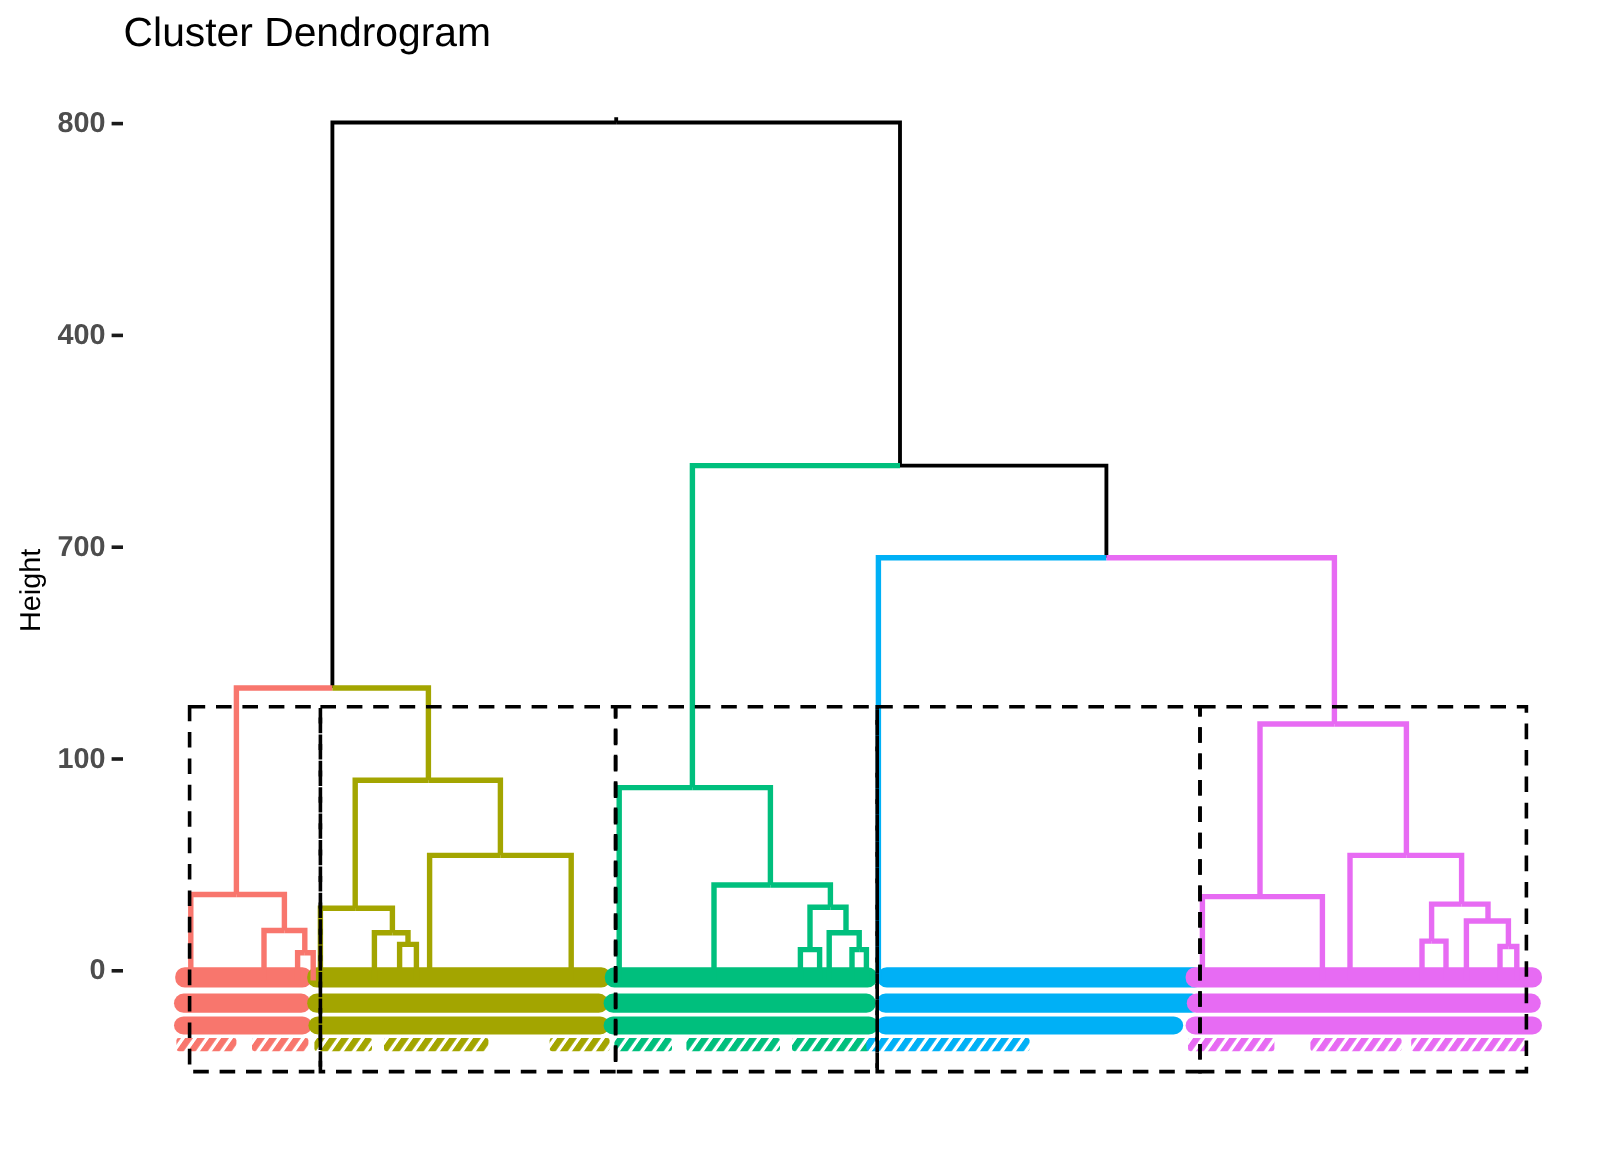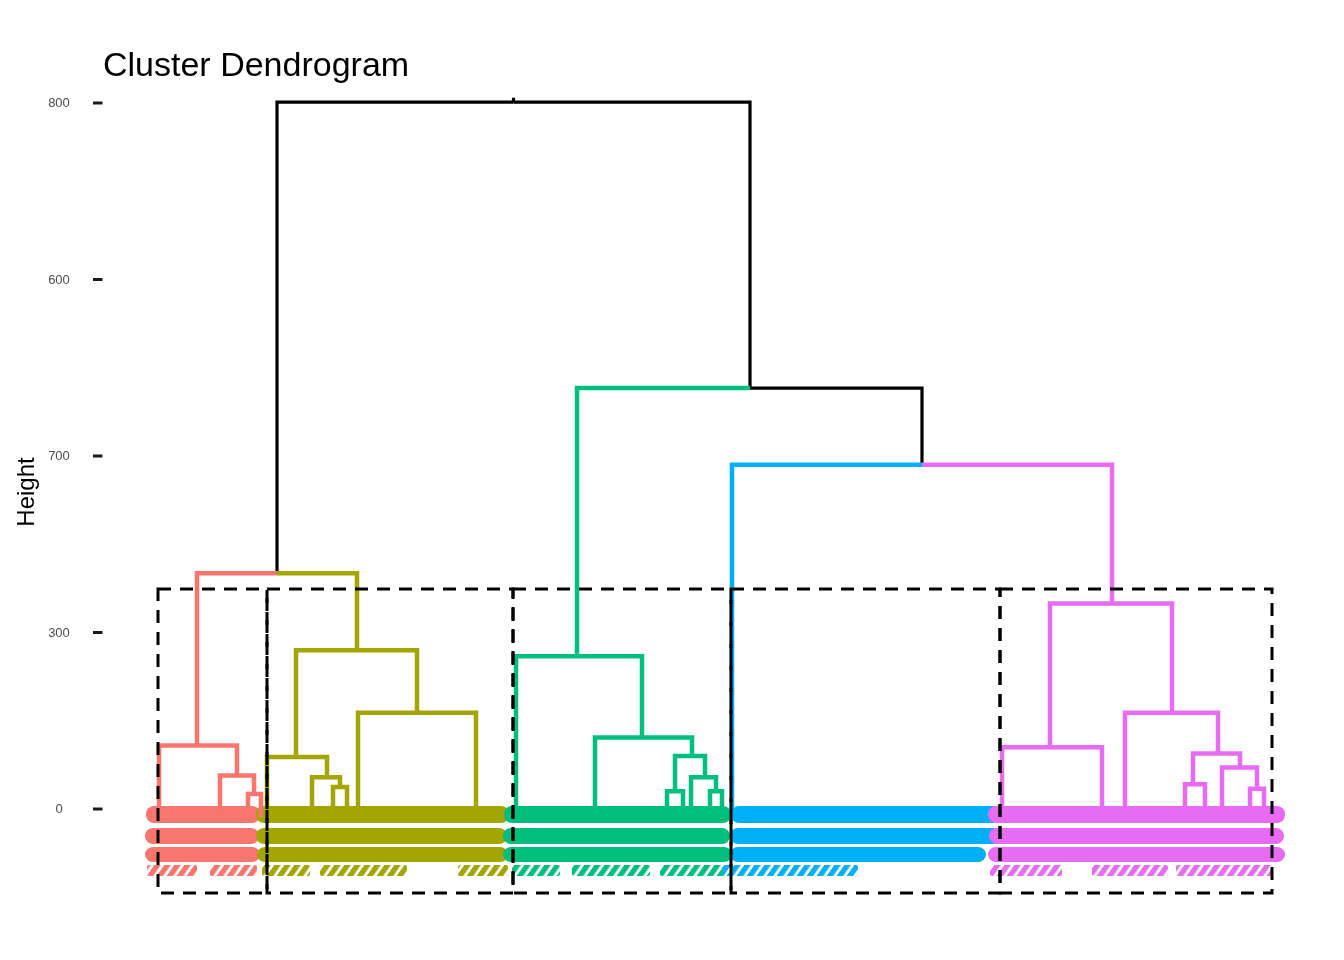--- a/index.html
+++ b/index.html
@@ -6,30 +6,30 @@
   .figure{
     position:relative;
     width:1344px;height:960px;
     background:#ffffff;
     font-family:"Liberation Sans", sans-serif;
     overflow:hidden;
   }
   .plot-title{
     position:absolute;left:103px;top:8px;
     font-size:34px;font-weight:400;color:#000000;
-    letter-spacing:0px;white-space:nowrap;margin-top:37px;
+    letter-spacing:0px;white-space:nowrap;
   }
   .y-axis-title{
     position:absolute;left:26px;top:492px;
     transform:translate(-50%,-50%) rotate(-90deg);
     font-size:24px;color:#000000;white-space:nowrap;
   }
   .tick-label{
-    position:absolute;left:30px;width:58px;text-align:center;
-    font-size:13px;color:#4d4d4d;line-height:22px;
+    position:absolute;left:30px;width:58px;text-align:right;
+    font-size:24px;color:#4d4d4d;line-height:22px;font-weight:bold;
   }
   #chart{position:absolute;left:0;top:0;}
 </style>
 </head>
 <body>
 
 <div class="figure">
   <div class="plot-title">Cluster Dendrogram</div>
   <div class="y-axis-title">Height</div>
   <svg id="chart" width="1344" height="960">
@@ -134,18 +134,18 @@
       <rect x="731" y="589" width="269" height="304" fill="none" stroke="#000000" stroke-width="3" stroke-dasharray="13 9"></rect>
       <rect x="1000" y="589" width="272" height="304" fill="none" stroke="#000000" stroke-width="3" stroke-dasharray="13 9"></rect>
       <line x1="93" x2="102.5" y1="809" y2="809" stroke="#1a1a1a" stroke-width="3"></line>
       <line x1="93" x2="102.5" y1="632.5" y2="632.5" stroke="#1a1a1a" stroke-width="3"></line>
       <line x1="93" x2="102.5" y1="456" y2="456" stroke="#1a1a1a" stroke-width="3"></line>
       <line x1="93" x2="102.5" y1="279.5" y2="279.5" stroke="#1a1a1a" stroke-width="3"></line>
       <line x1="93" x2="102.5" y1="103" y2="103" stroke="#1a1a1a" stroke-width="3"></line>
     </svg>
   <div id="tick-labels">
       <div class="tick-label" style="top: 798px;">0</div>
-      <div class="tick-label" style="top: 621.5px;">300</div>
+      <div class="tick-label" style="top: 621.5px;">100</div>
       <div class="tick-label" style="top: 445px;">700</div>
-      <div class="tick-label" style="top: 268.5px;">600</div>
+      <div class="tick-label" style="top: 268.5px;">400</div>
       <div class="tick-label" style="top: 92px;">800</div>
     </div>
 </div>
 
 </body></html>

